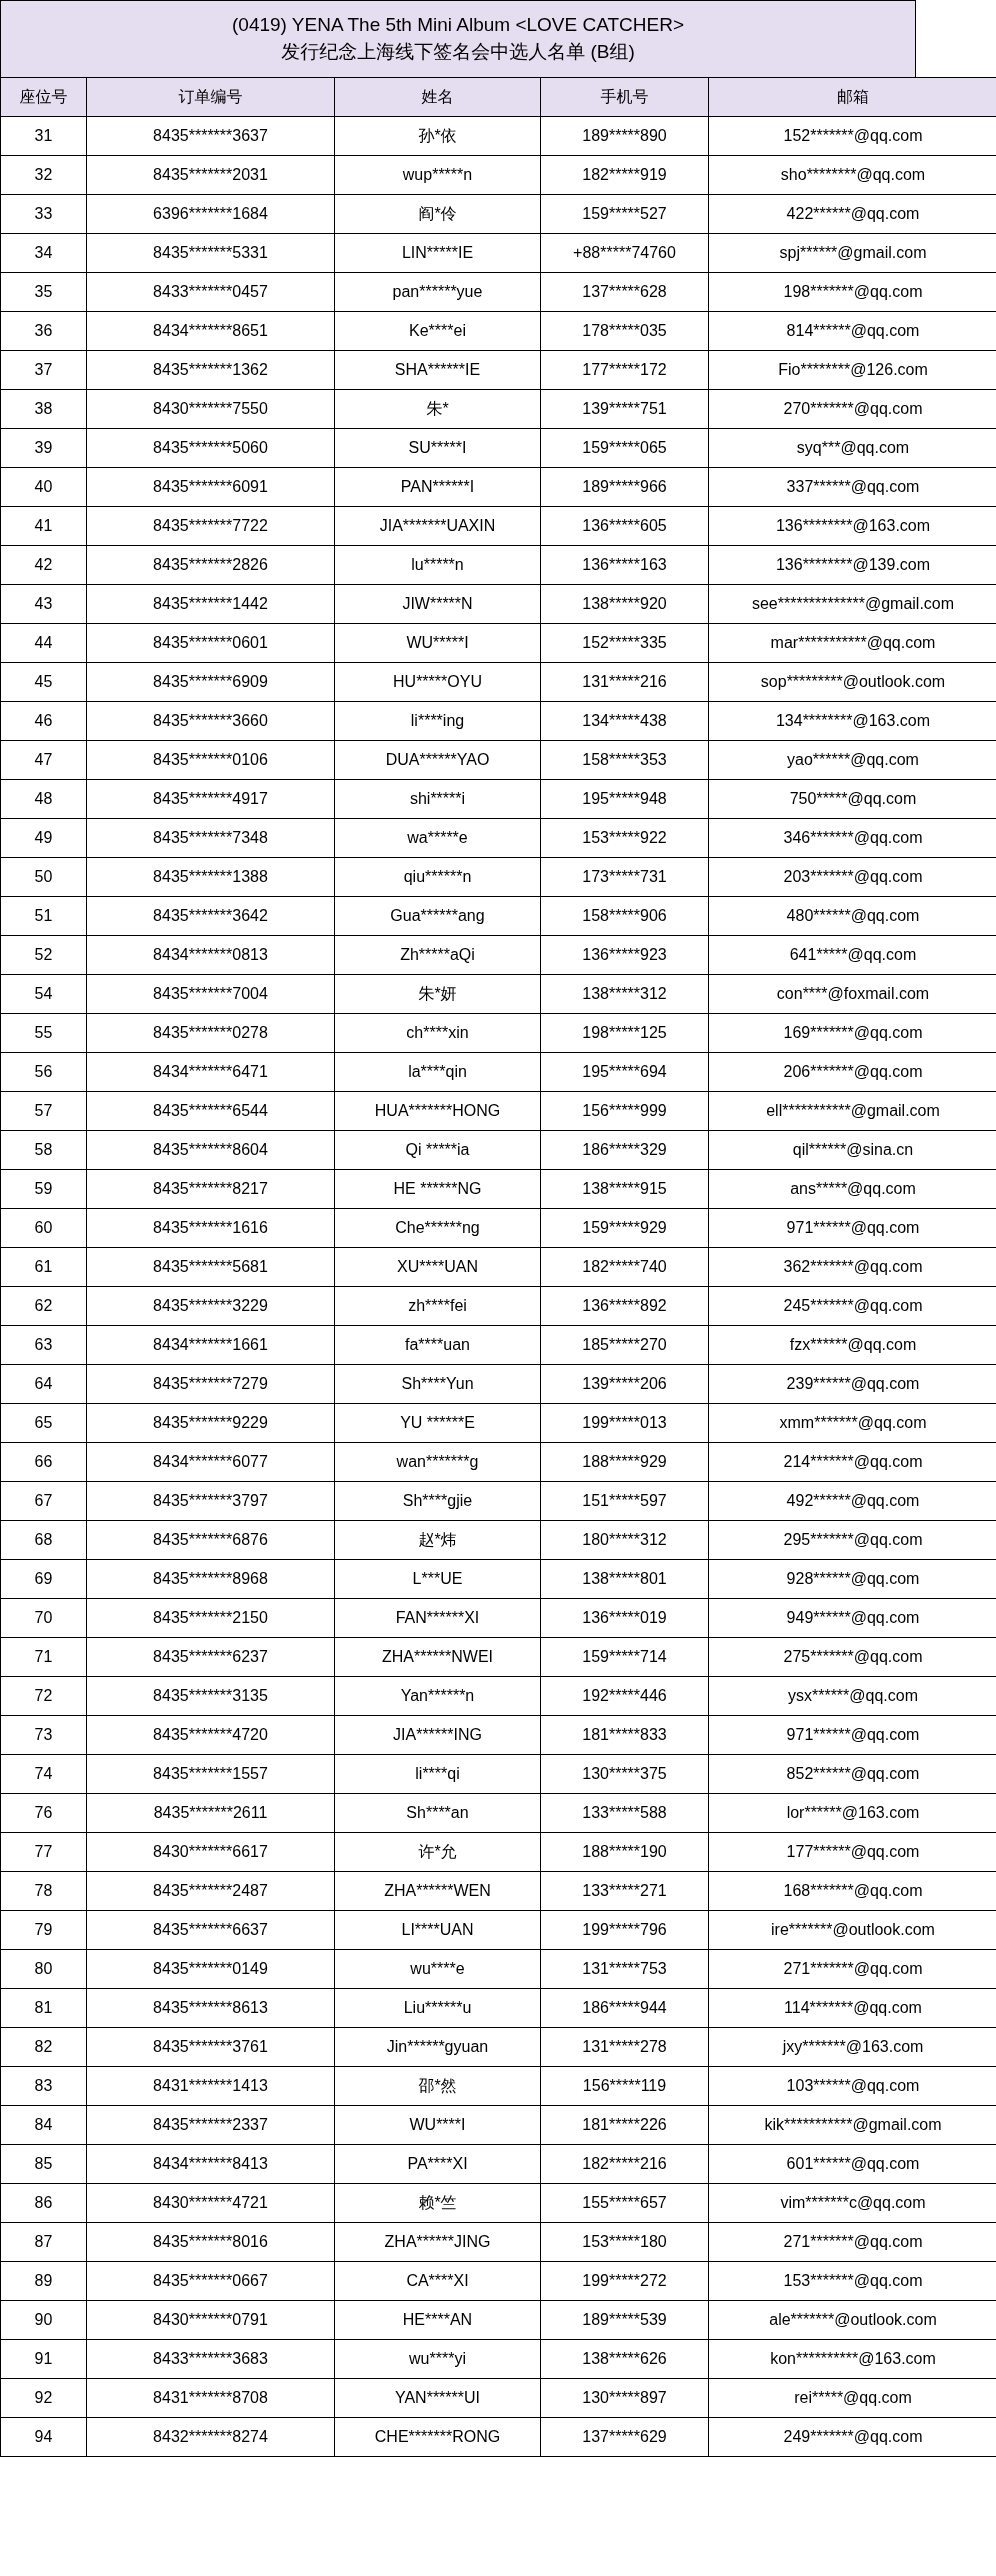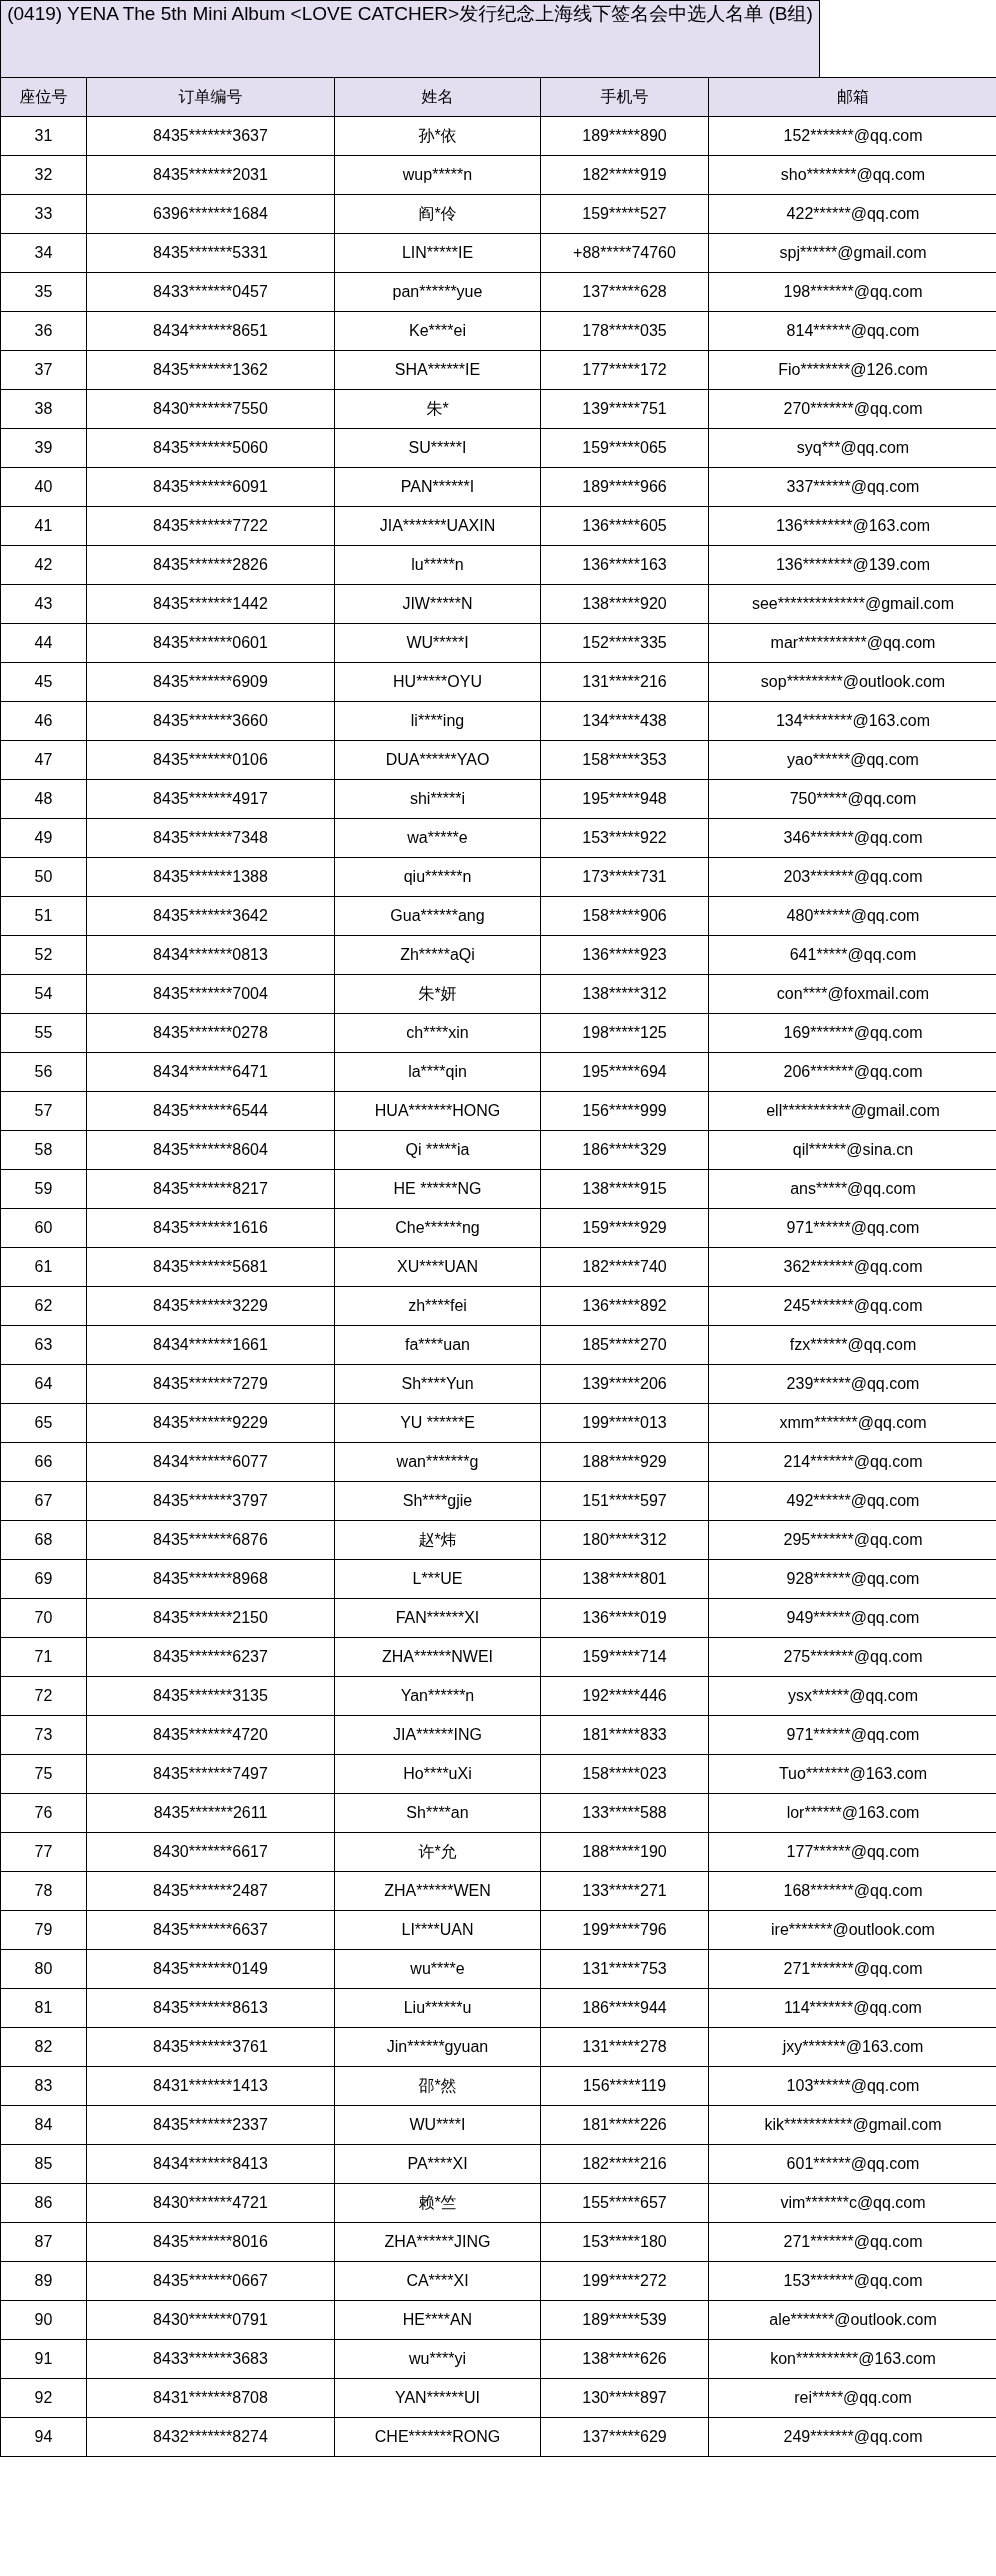--- a/index.html
+++ b/index.html
@@ -1,23 +1,23 @@
 <!DOCTYPE html>
 <html style="font-size:8.2px"><head>
 <meta charset="utf-8">
 <style>
   html,body{margin:0;padding:0;background:#ffffff;}
   body{width:996px;font-family:"Liberation Sans","DejaVu Sans",sans-serif;color:#000;}
   .sheet{width:996px;}
   .title-block{
     box-sizing:border-box;
-    width:820px;height:77px;
+    width:916px;height:77px;
     background:#e5ddf0;
     border:1px solid #000;border-bottom:none;
-    display:flex;flex-direction:row;justify-content:center;
+    display:flex;flex-direction:column;justify-content:center;
     text-align:center;font-size:19px;line-height:1.42;
   }
   table{border-collapse:collapse;table-layout:fixed;width:996px;}
   col.c-seat{width:86px;}
   col.c-order{width:248px;}
   col.c-name{width:206px;}
   col.c-phone{width:168px;}
   col.c-email{width:289px;}
   th,td{
     box-sizing:border-box;
@@ -347,25 +347,25 @@
           <td>ysx******@qq.com</td>
         </tr>
         <tr>
           <td>73</td>
           <td>8435*******4720</td>
           <td>JIA******ING</td>
           <td>181*****833</td>
           <td>971******@qq.com</td>
         </tr>
         <tr>
-          <td>75</td>
-          <td>8435*******7497</td>
-          <td>Ho****uXi</td>
-          <td>158*****023</td>
-          <td>Tuo*******@163.com</td>
+          <td>74</td>
+          <td>8435*******1557</td>
+          <td>li****qi</td>
+          <td>130*****375</td>
+          <td>852******@qq.com</td>
         </tr>
         <tr>
           <td>76</td>
           <td>8435*******2611</td>
           <td>Sh****an</td>
           <td>133*****588</td>
           <td>lor******@163.com</td>
         </tr>
         <tr>
           <td>77</td>

